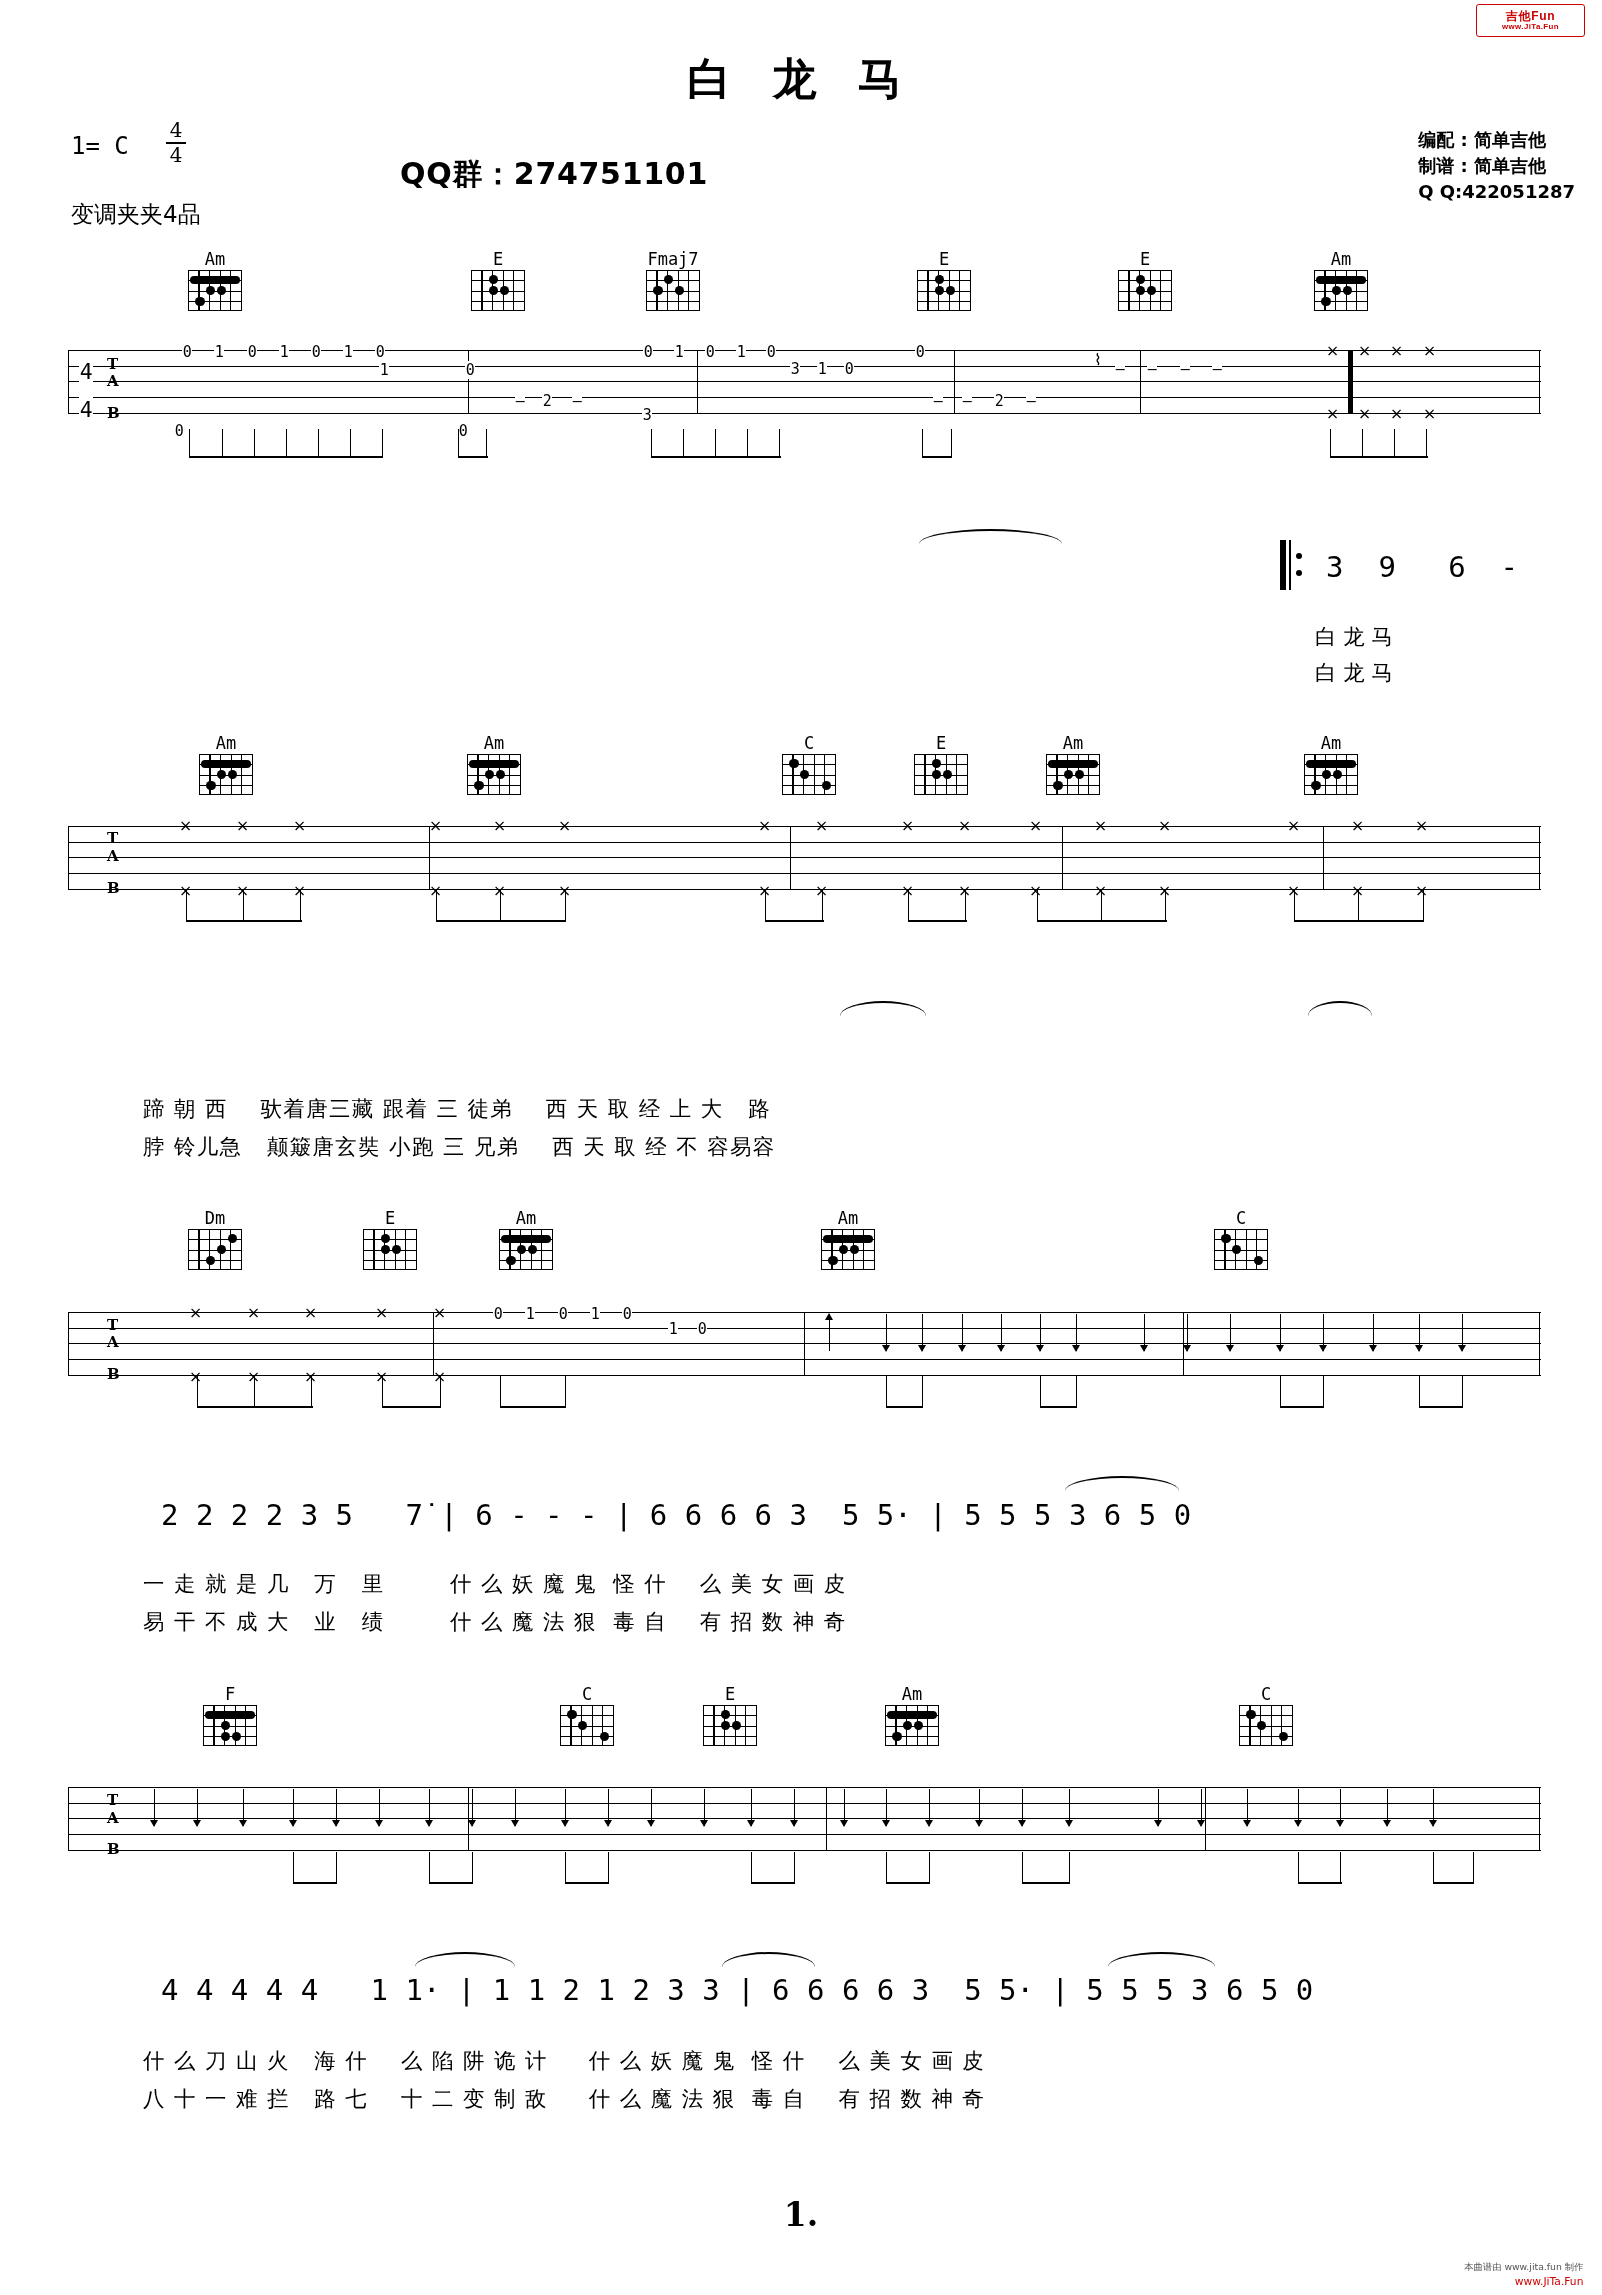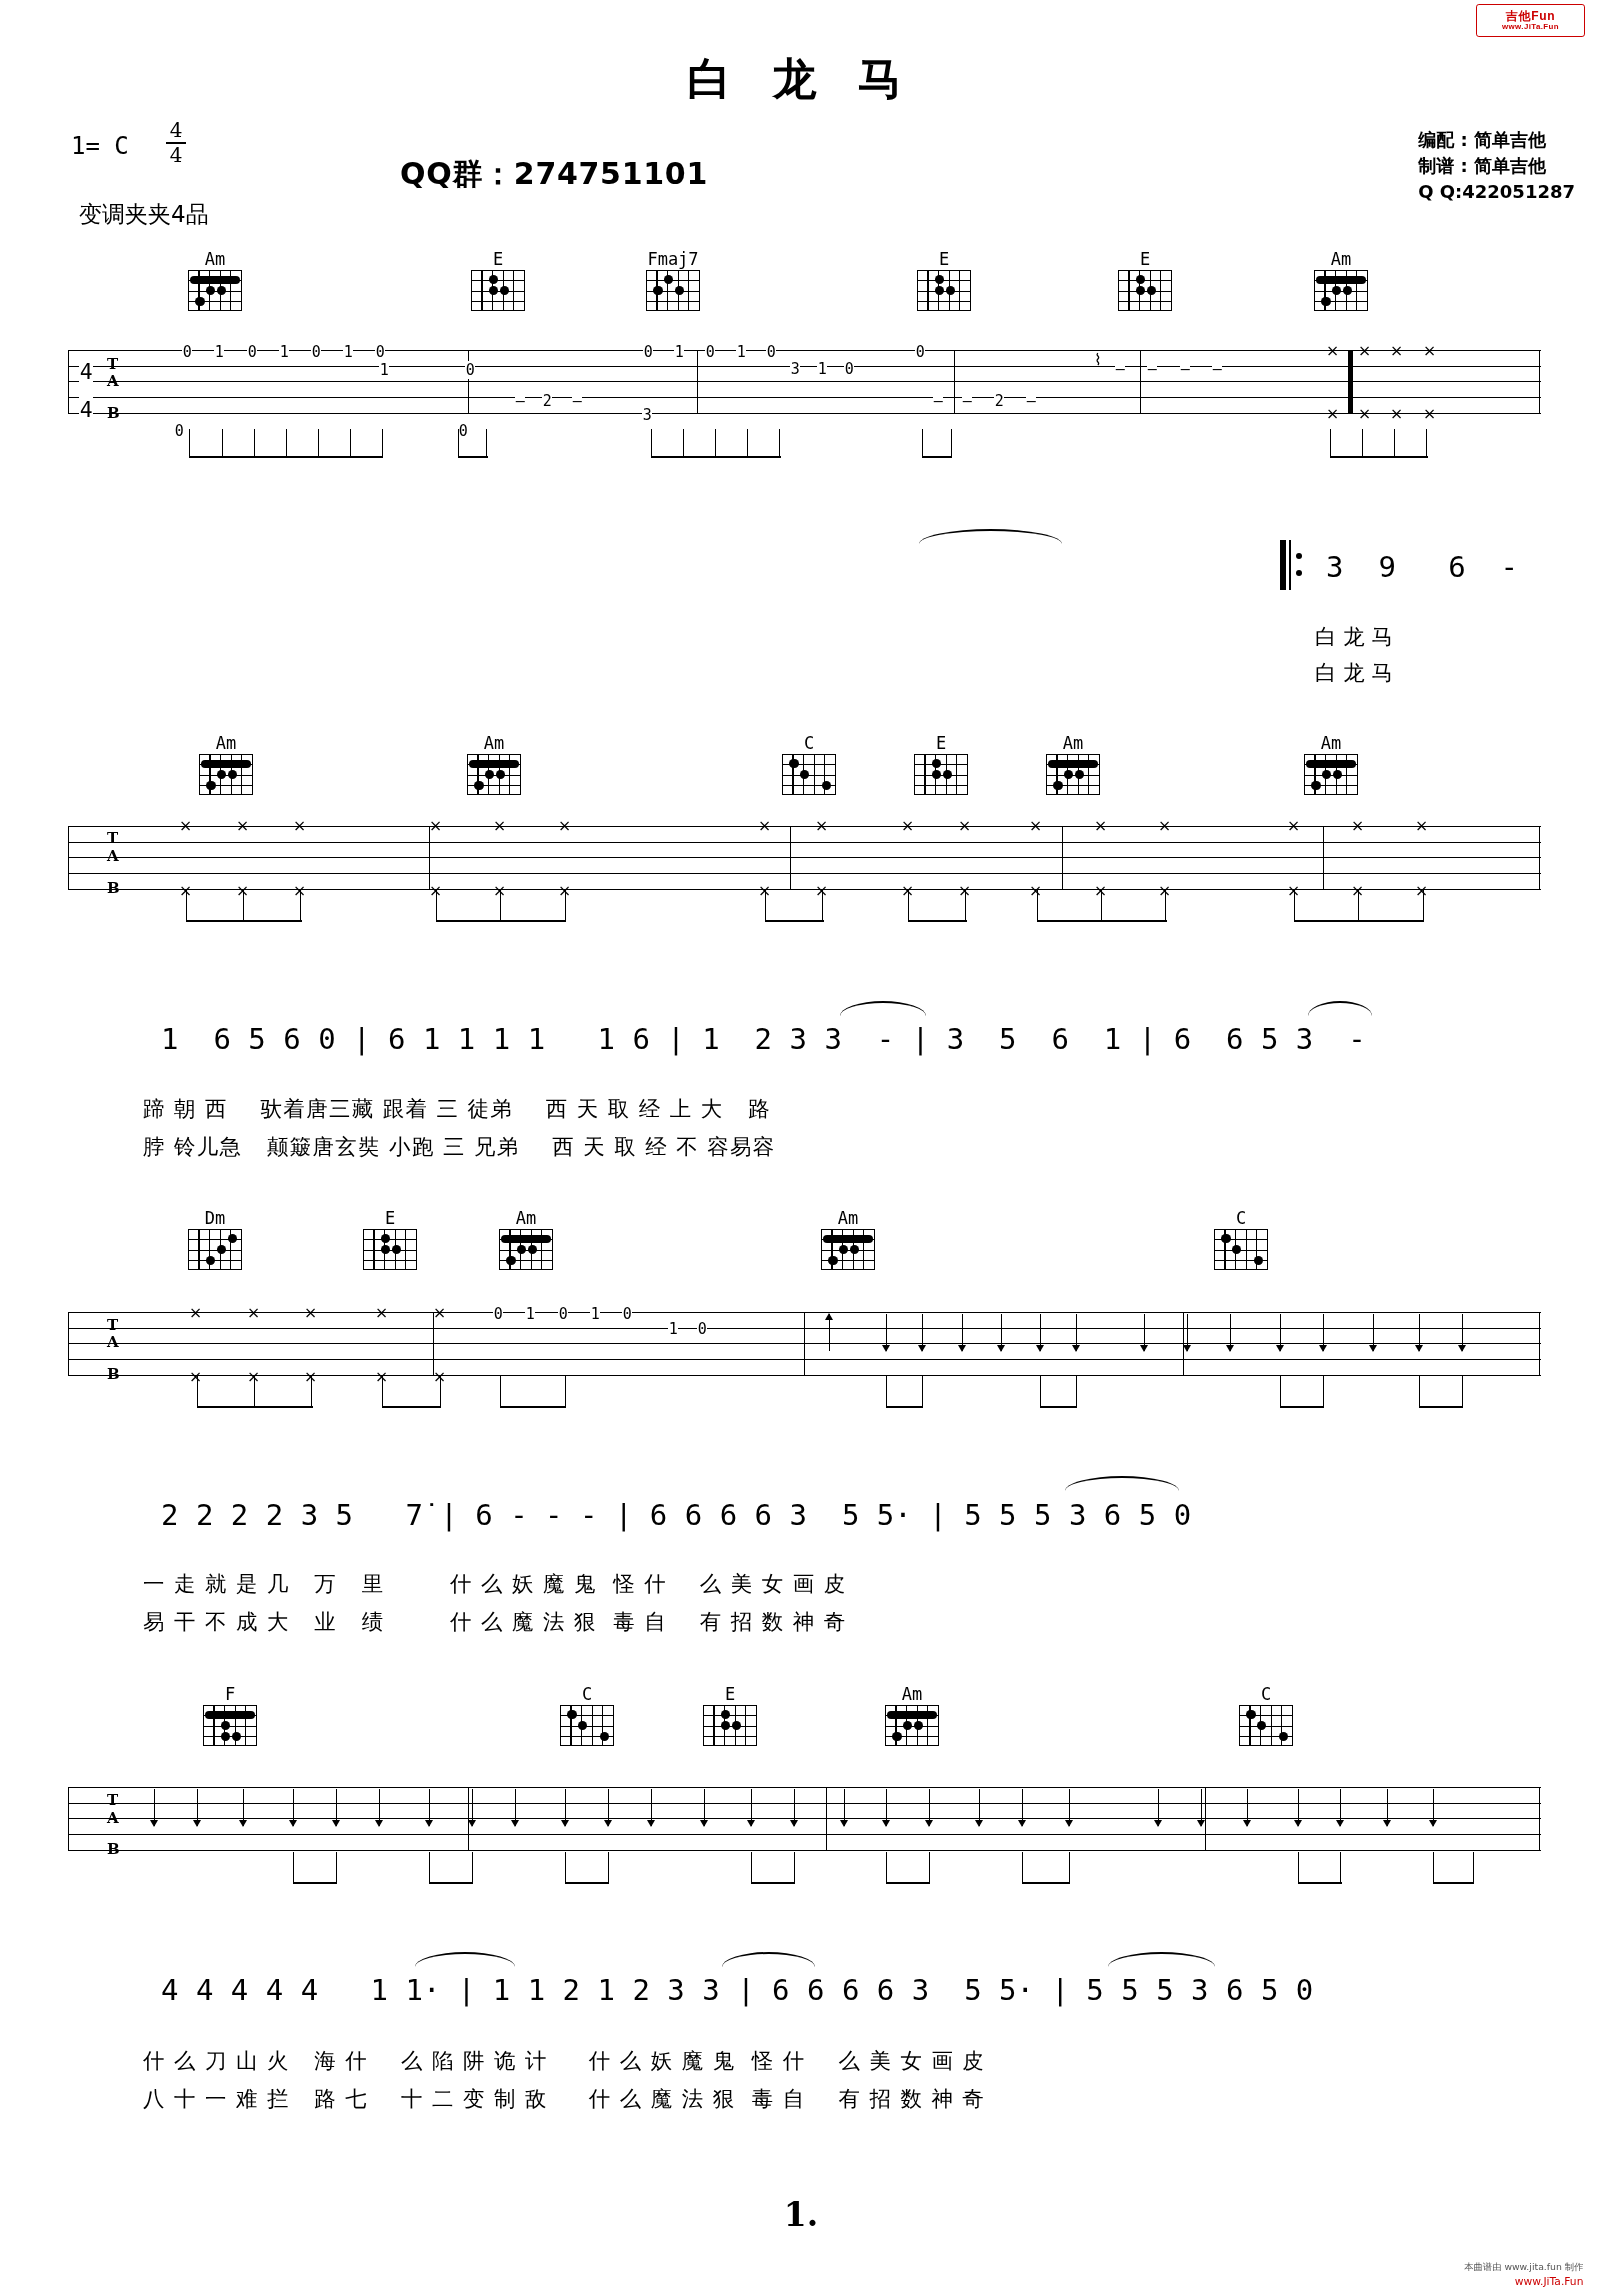--- a/index.html
+++ b/index.html
@@ -21,21 +21,21 @@
   .logo .l2{font-size:7.9px;color:#c00;font-weight:bold;letter-spacing:0.4px;}
   .title{
     position:absolute;left:0;right:0;top:50px;text-align:center;
     font-size:44px;font-weight:bold;letter-spacing:13px;
     font-family:"DejaVu Sans", sans-serif;
   }
   .keyline{position:absolute;left:71px;top:132px;font-size:24px;font-family:"DejaVu Sans Mono",monospace;}
   .timesig{position:absolute;left:166px;top:120px;text-align:center;font-size:20px;line-height:1.05;font-family:"DejaVu Serif",serif;}
   .timesig .num{display:block;}
   .timesig .bar{display:block;width:20px;height:1.4px;background:#000;margin:1.4px auto;}
-  .capo{position:absolute;left:71px;top:199px;font-size:23px;font-family:"DejaVu Sans", sans-serif;margin-left:8px;}
+  .capo{position:absolute;left:71px;top:199px;font-size:23px;font-family:"DejaVu Sans", sans-serif;}
   .qq{position:absolute;left:400px;top:154px;font-size:30px;font-weight:bold;font-family:"DejaVu Sans", sans-serif;letter-spacing:0.7px;}
   .credits{position:absolute;right:27px;top:127px;text-align:left;font-size:18px;line-height:1.45;font-family:"DejaVu Sans", sans-serif;font-weight:bold;}
   .credits div{white-space:nowrap;}
 
   
   .chord{position:absolute;width:66px;}
   .chord .cname{text-align:center;font-size:17px;font-family:"DejaVu Sans Mono",monospace;margin-bottom:2.1px;height:18.6px;}
   .chord .grid{position:relative;width:54px;height:41px;margin:0 auto;border:1.4px solid #000;box-sizing:border-box;}
   .chord .grid .v{position:absolute;top:0;bottom:0;width:1.4px;background:#000;}
   .chord .grid .h{position:absolute;left:0;right:0;height:1.4px;background:#000;}
@@ -458,21 +458,20 @@
     <div class="stem" style="left:1037px;top:890px;height:32px"></div>
     <div class="stem" style="left:1101px;top:890px;height:32px"></div>
     <div class="stem" style="left:1165px;top:890px;height:32px"></div>
     <div class="beam" style="left:1037px;top:920px;width:130px"></div>
     <div class="stem" style="left:1294px;top:890px;height:32px"></div>
     <div class="stem" style="left:1358px;top:890px;height:32px"></div>
     <div class="stem" style="left:1423px;top:890px;height:32px"></div>
     <div class="beam" style="left:1294px;top:920px;width:130px"></div>
   </div>
 
-  <div class="numline" style="left:161px;top:1022px;">1  6 5 6 0 | 6 1 1 1 1   1 6 | 1  2 3 3  - | 3  5  6  1 | 6  6 5 3  -</div>
   <div class="slur" style="left:840px;top:1001px;width:86px;"></div>
   <div class="slur" style="left:1308px;top:1001px;width:64px;"></div>
   <div class="lyric" style="left:143px;top:1094px;letter-spacing:1.4px">蹄 朝 西    驮着唐三藏 跟着 三 徒弟    西 天 取 经 上 大   路</div>
   <div class="lyric" style="left:143px;top:1132px;letter-spacing:1.4px">脖 铃儿急   颠簸唐玄奘 小跑 三 兄弟    西 天 取 经 不 容易容</div>
 
   <div class="chord" style="left:182px;top:1208px;">
     <div class="cname">Dm</div>
     <div class="grid">
       <div class="v" style="left:9.3px"></div>
         <div class="v" style="left:20px"></div>

